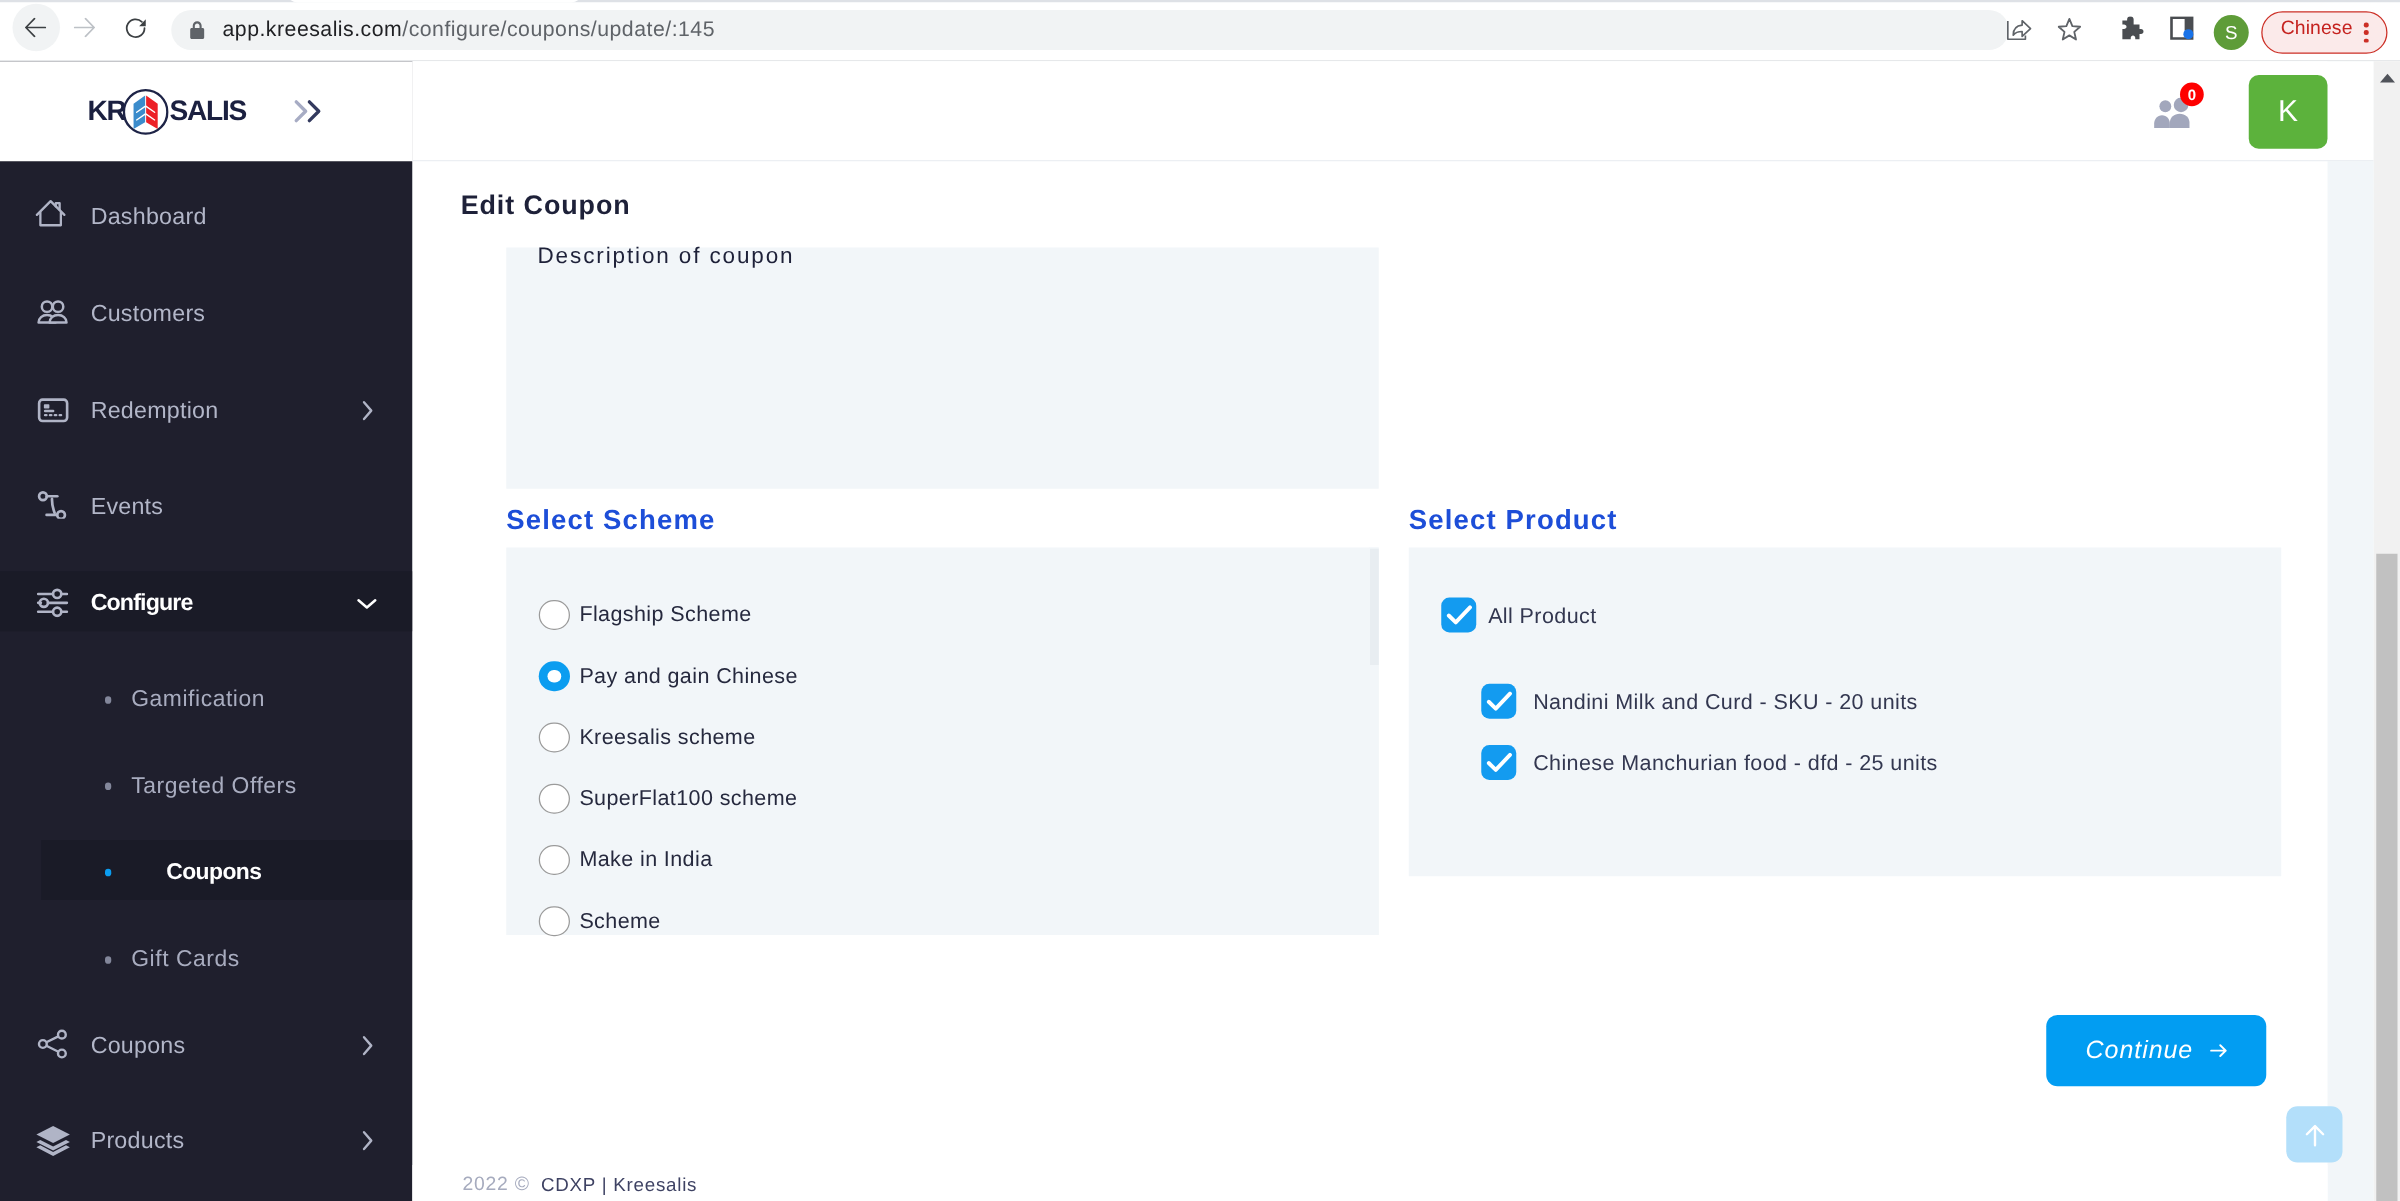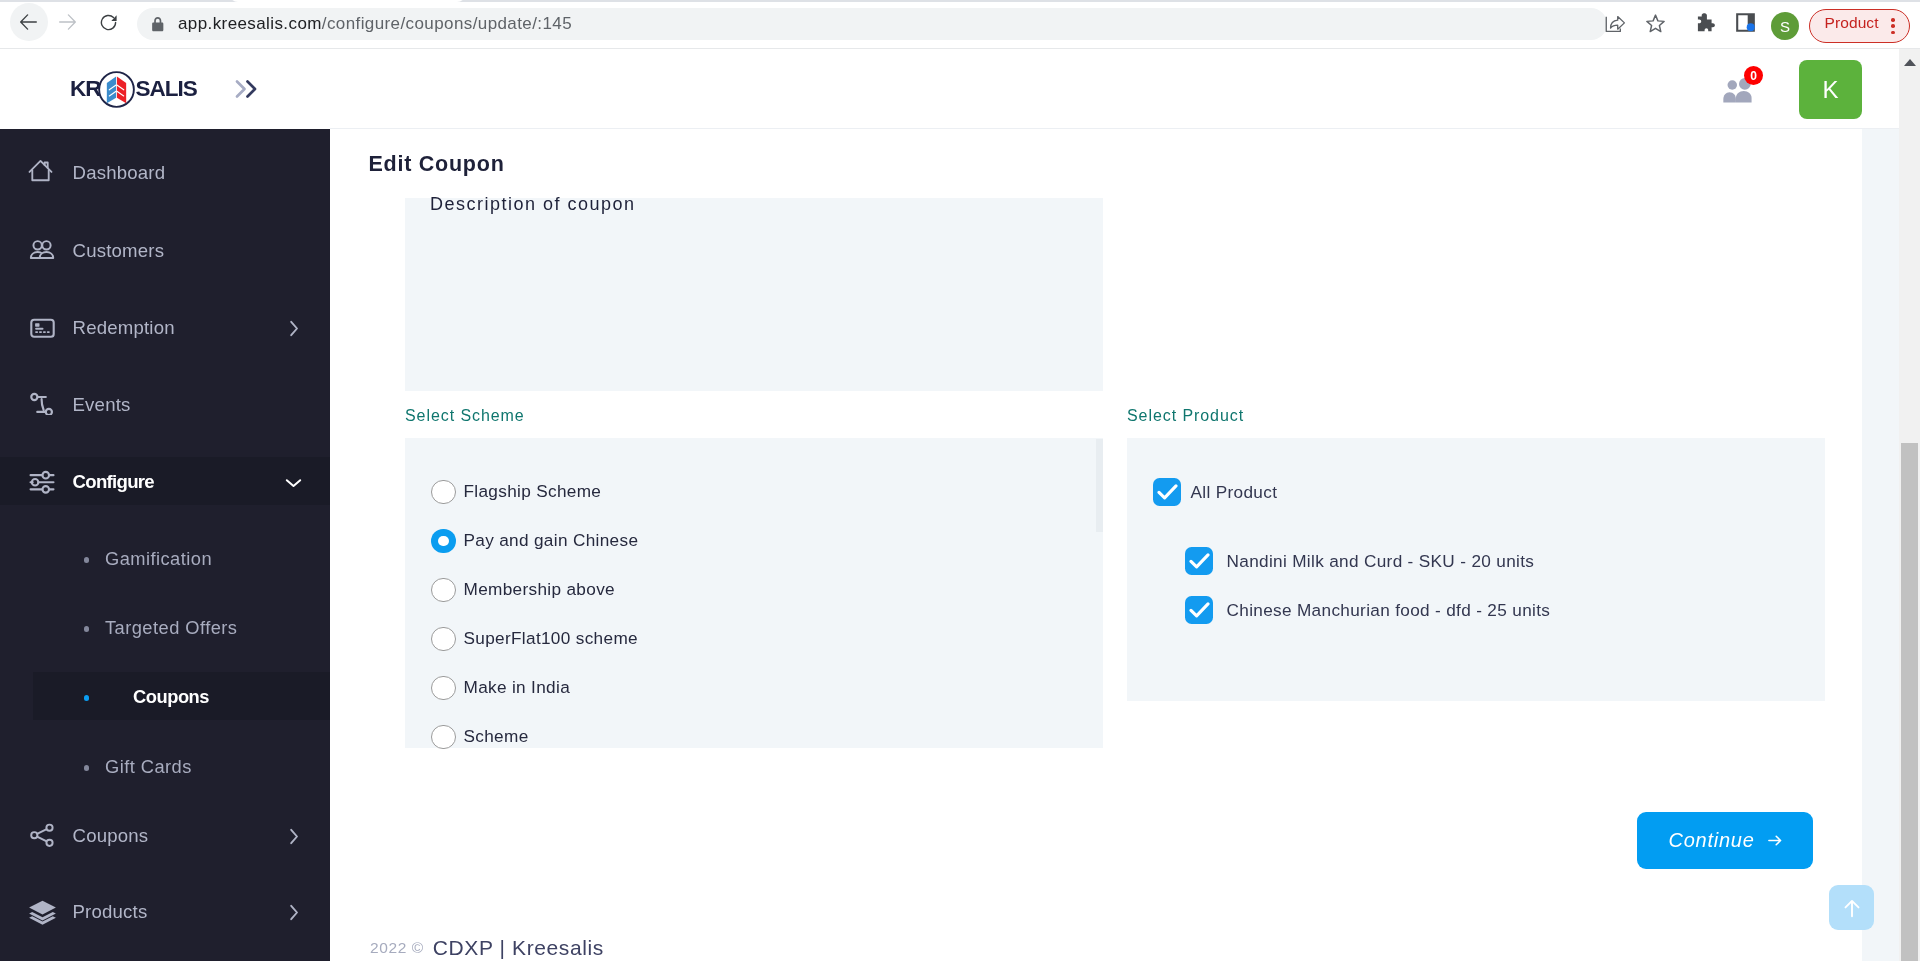--- a/index.html
+++ b/index.html
@@ -75,21 +75,21 @@
           letter-spacing:0.75px;line-height:22px;}
 
   .descbox{position:absolute;left:75px;top:149px;width:698px;height:193px;background:#f2f6f9;}
   .desclbl{position:absolute;left:25px;top:-5px;font-size:18px;color:#1e2139;letter-spacing:1.5px;line-height:22px;}
   .descta{position:absolute;left:27px;top:31px;width:645px;height:111px;background:#fff;
           border:1px solid #e6eaf0;border-radius:7px;}
   .descta .t{position:absolute;left:25px;top:14px;width:572px;font-size:18px;color:#1e2139;
              line-height:27px;letter-spacing:1.3px;}
   .grip{position:absolute;right:3px;bottom:3px;width:13px;height:13px;}
 
-  .sec-h{position:absolute;font-size:16px;font-weight:normal;color:#0f766e;letter-spacing:0.93px;z-index:5;line-height:22px;}
+  .sec-h{position:absolute;font-size:22px;font-weight:bold;color:#1d4ed8;letter-spacing:0.93px;z-index:5;line-height:22px;}
   .panel{position:absolute;background:#f2f6f9;}
 
   .radio-row{position:absolute;display:flex;align-items:center;}
   .radio{width:24.5px;height:24.5px;border-radius:50%;border:1.3px solid #9b9b9b;background:#fff;flex:none;}
   .radio.on{border:none;background:#0b9df0;display:flex;align-items:center;justify-content:center;}
   .radio.on::after{content:"";width:10.5px;height:10.5px;border-radius:50%;background:#fff;}
   .radio-lb{margin-left:8px;font-size:17.2px;color:#26293e;letter-spacing:0.33px;white-space:nowrap;}
 
   .cb{width:28px;height:28px;border-radius:6.5px;background:#139bf0;display:flex;
       align-items:center;justify-content:center;flex:none;}
@@ -103,21 +103,21 @@
            background:#029df2;display:flex;align-items:center;justify-content:center;
            color:#fff;font-size:20px;letter-spacing:0.75px;line-height:20px;padding-bottom:1px;font-style:italic;}
   .contbtn .ar{margin-left:13px;display:flex;margin-top:1px;}
 
   .totop{position:absolute;left:1829px;top:836px;width:45px;height:45px;border-radius:9px;
          background:#b3dffa;display:flex;align-items:center;justify-content:center;z-index:7;}
 
   .footer{position:absolute;left:0;top:883px;width:1532px;height:32px;background:#fff;
           display:flex;align-items:center;z-index:6;}
   .footer .f1{margin-left:40px;font-size:15.5px;color:#a6abbe;letter-spacing:0.6px;}
-  .footer .f2{margin-left:9px;font-size:21px;color:#3e4263;letter-spacing:0.6px;}
+  .footer .f2{margin-left:9px;font-size:15px;color:#3e4263;letter-spacing:0.6px;}
 </style>
 </head>
 <body>
 
 <div class="tabstrip">
   <div class="tab"></div>
 </div>
 
 <div class="toolbar">
   <div class="nav-btn hover" style="left:9.5px">
@@ -164,21 +164,21 @@
     <svg width="19" height="19" viewBox="0 0 19 19">
         <path d="M1.2 1.2h16.6v16.6H1.2z" fill="none" stroke="#4a4d51" stroke-width="2.1"></path>
         <path d="M11.7 1.2h6.1v10.2h-6.1z" fill="#4a4d51"></path>
         <circle cx="14.7" cy="14.3" r="4" fill="#1a73e8"></circle>
       </svg>
   </div>
   <div class="profile-av" style="left:1771px;top:10px">
       <span>S</span>
     </div>
   <div class="updbtn">
-      <span>Product</span>
+      <span>Chinese</span>
     </div>
   <div class="kebab">
       <i></i>
       <i></i>
       <i></i>
     </div>
 </div>
 
 <div id="page">
 
@@ -354,21 +354,21 @@
         <div class="radio-row" style="left:26px;top:41.5px">
           <span class="radio"></span>
           <span class="radio-lb">Flagship Scheme</span>
         </div>
         <div class="radio-row" style="left:26px;top:90.5px">
           <span class="radio on"></span>
           <span class="radio-lb">Pay and gain Chinese</span>
         </div>
         <div class="radio-row" style="left:26px;top:139.5px">
           <span class="radio"></span>
-          <span class="radio-lb">Membership above</span>
+          <span class="radio-lb">Kreesalis scheme</span>
         </div>
         <div class="radio-row" style="left:26px;top:188.5px">
           <span class="radio"></span>
           <span class="radio-lb">SuperFlat100 scheme</span>
         </div>
         <div class="radio-row" style="left:26px;top:237.5px">
           <span class="radio"></span>
           <span class="radio-lb">Make in India</span>
         </div>
         <div class="radio-row" style="left:26px;top:286.5px">

